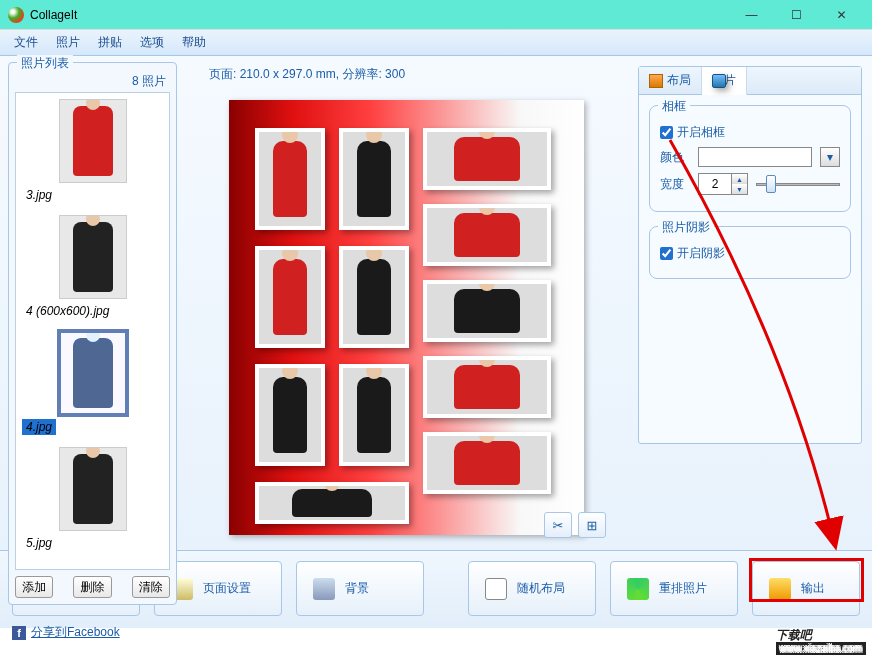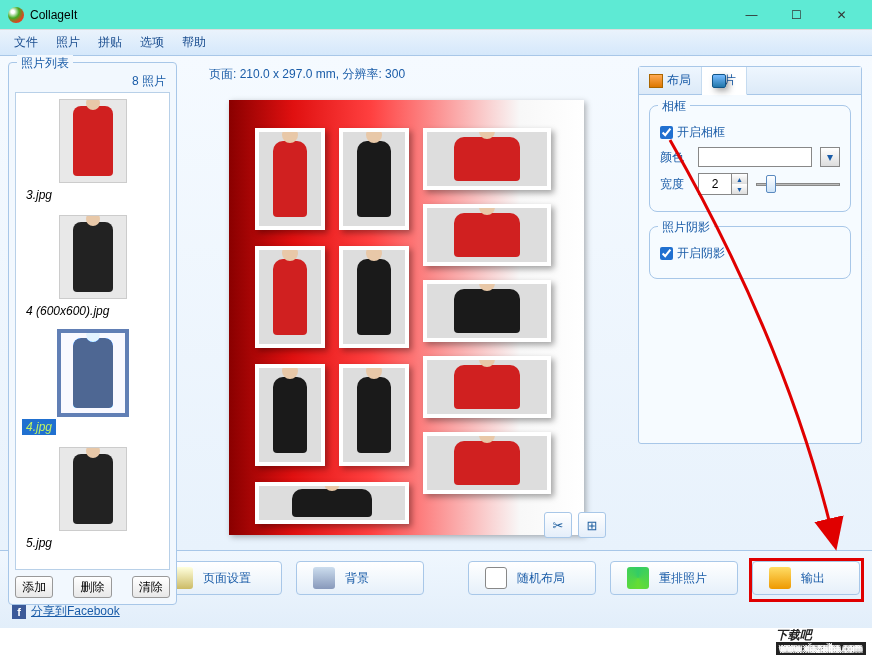--- a/index.html
+++ b/index.html
@@ -22,21 +22,21 @@
 .grouptitle { position: absolute; top: -8px; left: 8px; background: #f2f8fe; padding: 0 4px; color: #1a5ca8; font-size: 12px; }
 .count { text-align: right; color: #1a5ca8; padding: 2px 4px; }
 .thumblist { flex: 1; border: 1px solid #b8d0e8; background: #fff; overflow-y: scroll; padding: 6px; }
 .thumbitem { text-align: left; margin-bottom: 12px; font-style: italic; }
 .thumb { width: 68px; height: 84px; margin: 0 auto 4px; border: 1px solid #ccc; background: #e8e8e8; display: flex; align-items: center; justify-content: center; overflow: hidden; }
 .thumb.sel { outline: 2px solid #2070d0; }
 .thumb .model { width: 40px; height: 70px; background: #222; border-radius: 8px 8px 4px 4px; position: relative; }
 .thumb .model.red { background: #d02020; }
 .thumb .model::before { content:''; position:absolute; top:-10px; left:50%; transform:translateX(-50%); width:14px; height:14px; border-radius:50%; background:#e8c8a8; }
 .thumbitem .fname { display: inline-block; padding: 1px 4px; }
-.thumbitem.selected .fname { background: #2070d0; color: #bef264; }
+.thumbitem.selected .fname { background: #2070d0; color: #000000; }
 .thumbitem.selected .thumb { border: 2px solid #2070d0; filter: sepia(1) hue-rotate(180deg) saturate(2); }
 .listbtns { display: flex; gap: 20px; margin-top: 6px; }
 .listbtns button { flex: 1; height: 22px; background: linear-gradient(#fff,#e8e8e8); border: 1px solid #999; border-radius: 3px; cursor: pointer; }
 
 
 .center { flex: 1; padding: 6px 10px; display: flex; flex-direction: column; }
 .pageinfo { color: #1a5ca8; padding: 4px 0 8px 14px; }
 .canvaswrap { flex: 1; display: flex; align-items: center; justify-content: center; position: relative; }
 .canvas { width: 355px; height: 435px; background: linear-gradient(90deg, #8a0000 0%, #e01010 18%, #ff4040 40%, #f8f8f8 82%, #ffffff 100%); box-shadow: 2px 2px 6px rgba(0,0,0,0.3); position: relative; }
 .photo { position: absolute; background: #fff; padding: 4px; box-shadow: 3px 3px 6px rgba(0,0,0,0.35); display:flex; align-items:center; justify-content:center; }
@@ -70,21 +70,21 @@
 .spin input { border:none; width:32px; text-align:center; outline:none; }
 .spin .arrows { width:16px; display:flex; flex-direction:column; border-left:1px solid #888; }
 .spin .arrows div { flex:1; display:flex; align-items:center; justify-content:center; font-size:7px; background:linear-gradient(#fff,#ddd); cursor:pointer; }
 .slider { flex:1; height:20px; position:relative; display:flex; align-items:center; }
 .slider .track { height:3px; background:#bbb; width:100%; border:1px solid #888; }
 .slider .handle { position:absolute; left:12%; width:10px; height:18px; background:linear-gradient(#fff,#cde3f8); border:1px solid #5a8ac0; border-radius:2px; }
 
 
 .bottombar { height: 78px; border-top: 1px solid #a8c7e8; background: linear-gradient(#f0f7fe,#e2eefa); padding: 10px 12px 6px; }
 .bottomrow { display:flex; gap:14px; align-items:center; }
-.bigbtn { height: 34px; min-width: 128px; border:1px solid #a8c7e8; border-radius:4px; background:linear-gradient(#fff,#e6f0fa); display:flex; align-items:center; gap:10px; padding:0 16px; color:#1a5ca8; cursor:pointer; }
+.bigbtn { height: 55px; min-width: 128px; border:1px solid #a8c7e8; border-radius:4px; background:linear-gradient(#fff,#e6f0fa); display:flex; align-items:center; gap:10px; padding:0 16px; color:#1a5ca8; cursor:pointer; }
 .bigbtn .bicon { width:22px; height:22px; display:inline-block; border-radius:3px; }
 .sharelink { margin-top: 8px; display:flex; align-items:center; gap:5px; color:#1a5ca8; }
 .sharelink .fb { width:14px; height:14px; background:#3b5998; color:#fff; display:flex; align-items:center; justify-content:center; font-weight:bold; font-size:11px; }
 
 
 .annot-highlight { position:absolute; border:3px solid #e00000; pointer-events:none; }
 .annot-arrow { position:absolute; pointer-events:none; }
 
 
 .watermark { position:absolute; right:6px; bottom:6px; font-size:28px; font-weight:bold; color:#222; font-style:italic; text-shadow: -1px -1px 0 #fff, 1px -1px 0 #fff, -1px 1px 0 #fff, 1px 1px 0 #fff; pointer-events:none; }

